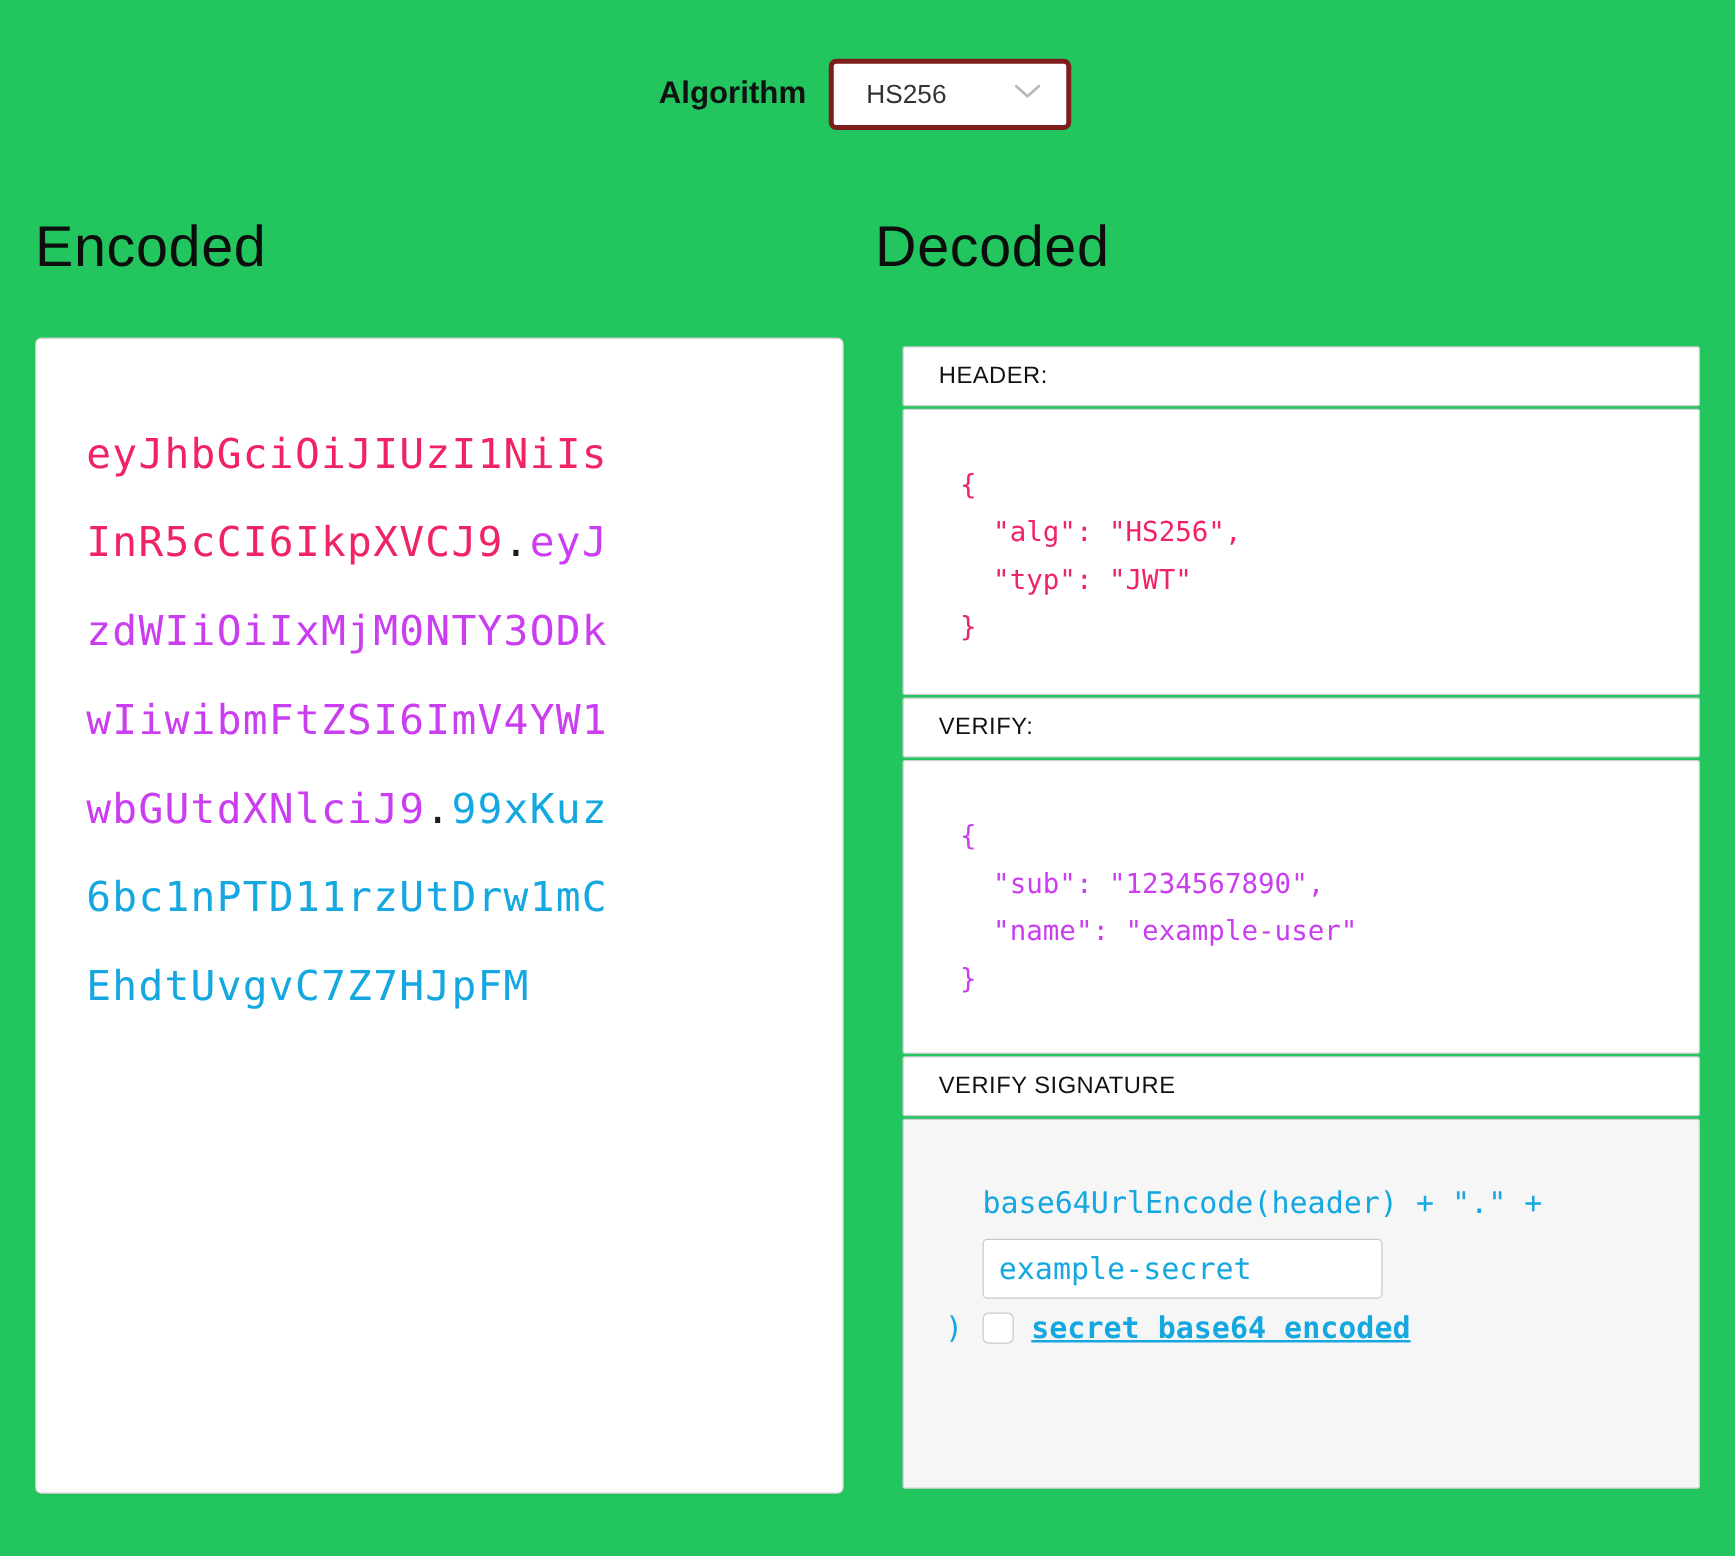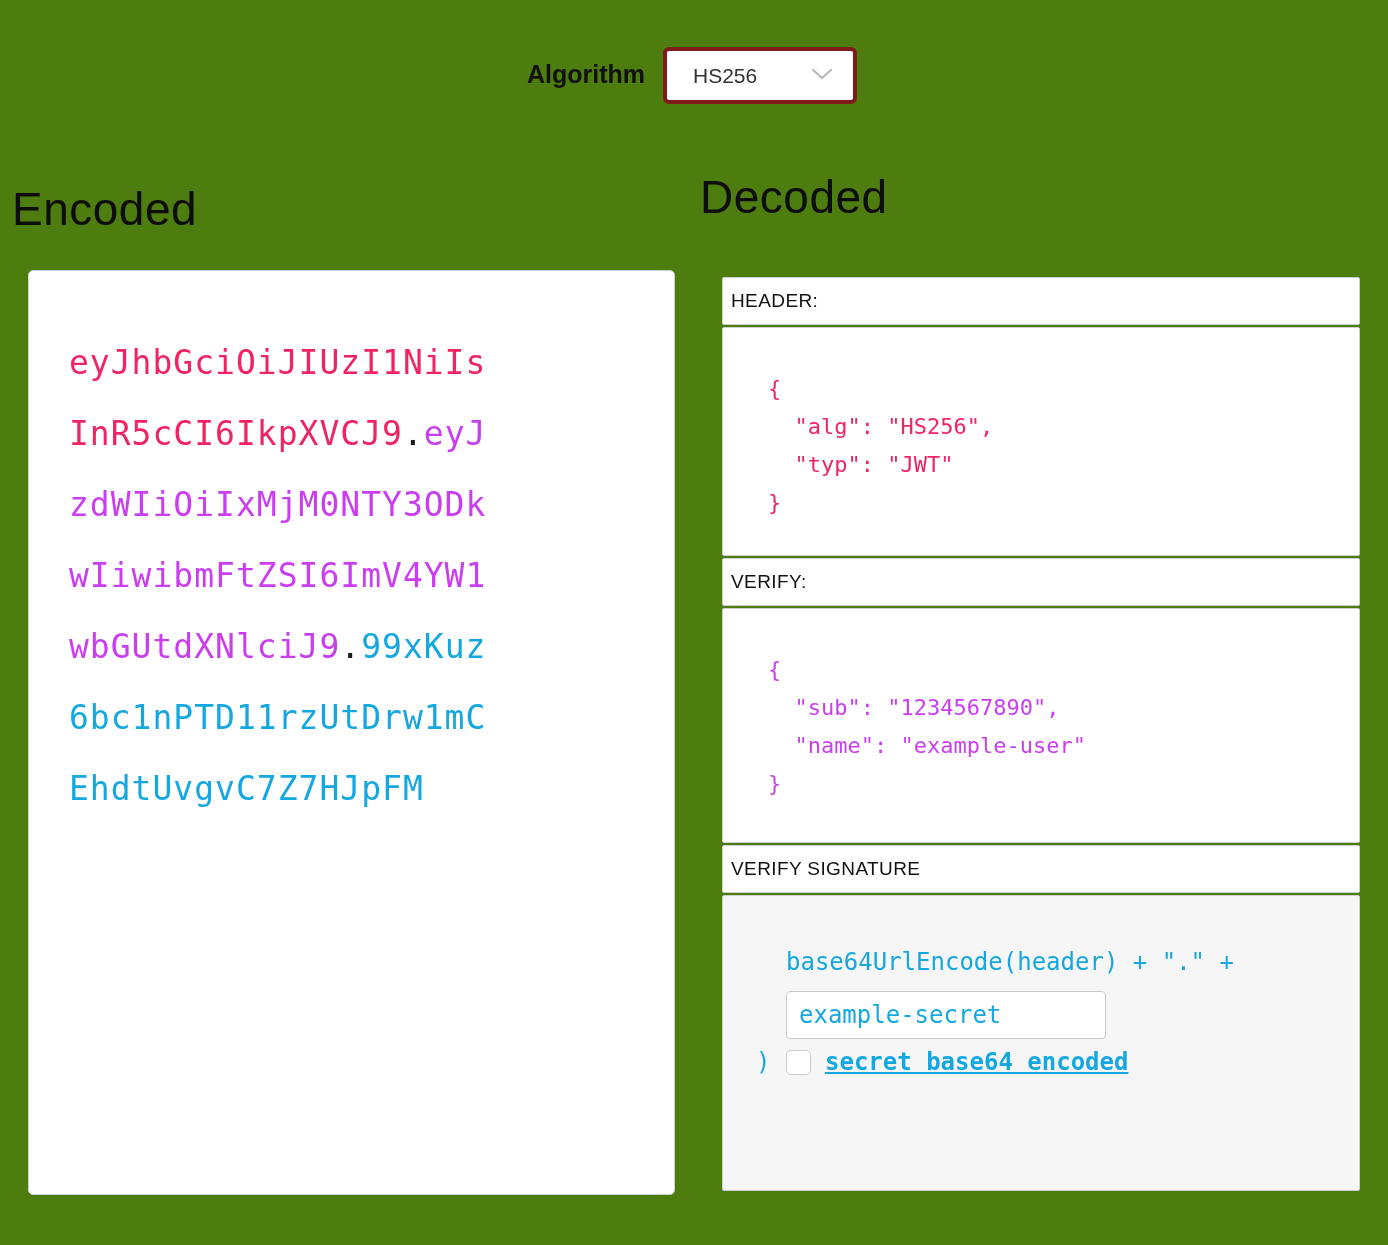--- a/index.html
+++ b/index.html
@@ -1,21 +1,21 @@
 <!DOCTYPE html>
 <html><head>
 <meta charset="utf-8">
 <style>
   * { box-sizing: border-box; margin: 0; padding: 0; }
   html, body { background: #fff; }
   .page {
     position: relative;
     width: 1388px;
     height: 1245px;
-    background: #4d7c0f;
+    background: #22c55e;
     font-family: "Liberation Sans", sans-serif;
     overflow: hidden;
   }
 
   
   .algo-label {
     position: absolute;
     left: 400px; top: 60px; width: 245px;
     text-align: right;
     font-size: 25px; font-weight: 700; color: #111;
@@ -32,21 +32,21 @@
   }
   .algo-select .value { font-size: 21px; color: #333; flex: 1; }
   .algo-select svg { flex: 0 0 auto; }
 
   
   .section-title {
     position: absolute; top: 170px;
     font-size: 46px; font-weight: 500; color: #0d0d0d;
     letter-spacing: 0.5px;
   }
-  .title-encoded { left: 12px; margin-top: 12px; }
+  .title-encoded { left: 28px; }
   .title-decoded { left: 700px; }
 
   
   .encoded-panel {
     position: absolute;
     left: 28px; top: 270px; width: 647px; height: 925px;
     background: #fff;
     border: 1px solid #cfcfcf;
     border-radius: 5px;
     box-shadow: 0 1px 2px rgba(0,0,0,0.04);
@@ -74,21 +74,21 @@
   }
   .dec-box {
     background: #fff;
     border: 1px solid #cfcfcf;
     border-radius: 2px;
   }
   .dec-box + .dec-box { margin-top: 2px; }
   .dec-label-box {
     height: 48px;
     display: flex; align-items: center;
-    padding-left: 8px;
+    padding-left: 28px;
     font-size: 19px; font-weight: 500; color: #111;
     letter-spacing: 0.4px;
   }
   .dec-content {
     font-family: "DejaVu Sans Mono", monospace;
     font-size: 22px; line-height: 38px;
     padding: 42px 20px 40px 45px;
   }
   .dec-content .line { white-space: pre; }
   .content-header  { height: 229px; color: #f02363; }

